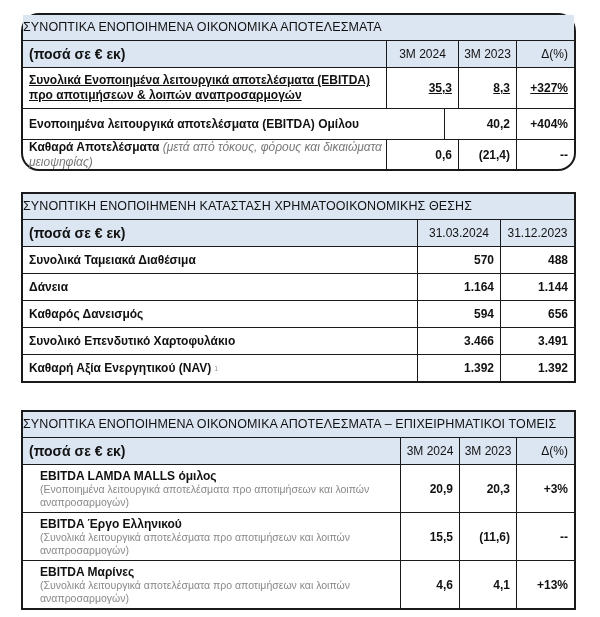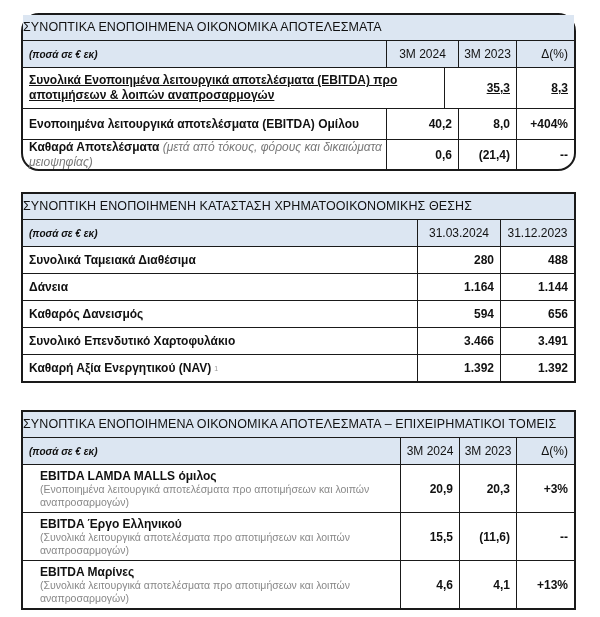--- a/index.html
+++ b/index.html
@@ -10,21 +10,21 @@
   .title { background: #dce6f2; text-align: center; font-size: 12.5px; height: 25px; line-height: 25px; letter-spacing: 0.1px; }
   .hdr { background: #dce6f2; height: 27px; }
   .cell { box-sizing: border-box; display: flex; align-items: center; font-size: 12px; }
   .c-label { flex: 1; padding-left: 6px; }
   .c-num { border-left: 1.5px solid #1a1a1a; justify-content: flex-end; padding-right: 6px; font-weight: bold; }
   .hdr .c-num { justify-content: center; font-weight: normal; padding-right: 0; }
   .hdr .c-num.right { justify-content: flex-end; padding-right: 6px; }
   .t1 .c-num.w1 { width: 72px; } .t1 .c-num.w2 { width: 58px; } .t1 .c-num.w3 { width: 58px; }
   .t2 .c-num.w1 { width: 83px; } .t2 .c-num.w2 { width: 74px; }
   .t3 .c-num.w1 { width: 59px; } .t3 .c-num.w2 { width: 57px; } .t3 .c-num.w3 { width: 58px; }
-  .unit { font-style: italic; font-weight: bold; font-size: 10px; }
+  .unit { font-weight: bold; font-size: 14px; }
   .bold { font-weight: bold; }
   .italic-note { font-style: italic; color: #777; font-weight: normal; }
   .sup { font-size: 7px; color: #999; vertical-align: super; margin-left: 3px; font-weight: normal; }
   .t1 .r2 { height: 41px; text-decoration: underline; } .t1 .r3 { height: 31px; } .t1 .r4 { height: 30px; }
   .t1 .r2 .c-label, .t1 .r4 .c-label { line-height: 15px; }
   .t2 .dr { height: 27px; }
   .t3 .dr { height: 48px; }
   .t3 .c-label { padding-left: 17px; flex-direction: column; align-items: flex-start; justify-content: center; }
   .seg-name { font-weight: bold; font-size: 12px; line-height: 14px; text-align: center; }
   .seg-desc { color: #888; font-size: 10.5px; line-height: 13px; }
@@ -37,25 +37,25 @@
   <div class="row hdr">
     <div class="cell c-label unit">(ποσά σε € εκ)</div>
     <div class="cell c-num w1">3M 2024</div>
     <div class="cell c-num w2">3M 2023</div>
     <div class="cell c-num w3 right">Δ(%)</div>
   </div>
   <div class="row r2">
     <div class="cell c-label bold">Συνολικά Ενοποιημένα λειτουργικά αποτελέσματα (EBITDA) προ αποτιμήσεων &amp; λοιπών αναπροσαρμογών</div>
     <div class="cell c-num w1">35,3</div>
     <div class="cell c-num w2">8,3</div>
+    <div class="cell c-num w3">+327%</div>
   </div>
   <div class="row r3">
     <div class="cell c-label bold">Ενοποιημένα λειτουργικά αποτελέσματα (EBITDA) Ομίλου</div>
     <div class="cell c-num w1">40,2</div>
-    <div class="cell c-num w2">8,0</div>
     <div class="cell c-num w3">+404%</div>
   </div>
   <div class="row r4">
     <div class="cell c-label">
       <span style="display:block;"><span class="bold">Καθαρά Αποτελέσματα</span> <span class="italic-note">(μετά από τόκους, φόρους και δικαιώματα μειοψηφίας)</span></span>
     </div>
     <div class="cell c-num w1">0,6</div>
     <div class="cell c-num w2">(21,4)</div>
     <div class="cell c-num w3">--</div>
   </div>
@@ -63,21 +63,21 @@
 
 <div class="tbl t2" style="top:192px;">
   <div class="row title">ΣΥΝΟΠΤΙΚΗ ΕΝΟΠΟΙΗΜΕΝΗ ΚΑΤΑΣΤΑΣΗ ΧΡΗΜΑΤΟΟΙΚΟΝΟΜΙΚΗΣ ΘΕΣΗΣ</div>
   <div class="row hdr">
     <div class="cell c-label unit">(ποσά σε € εκ)</div>
     <div class="cell c-num w1">31.03.2024</div>
     <div class="cell c-num w2">31.12.2023</div>
   </div>
   <div class="row dr">
     <div class="cell c-label bold">Συνολικά Ταμειακά Διαθέσιμα</div>
-    <div class="cell c-num w1">280</div>
+    <div class="cell c-num w1">570</div>
     <div class="cell c-num w2">488</div>
   </div>
   <div class="row dr">
     <div class="cell c-label bold">Δάνεια</div>
     <div class="cell c-num w1">1.164</div>
     <div class="cell c-num w2">1.144</div>
   </div>
   <div class="row dr">
     <div class="cell c-label bold">Καθαρός Δανεισμός</div>
     <div class="cell c-num w1">594</div>

